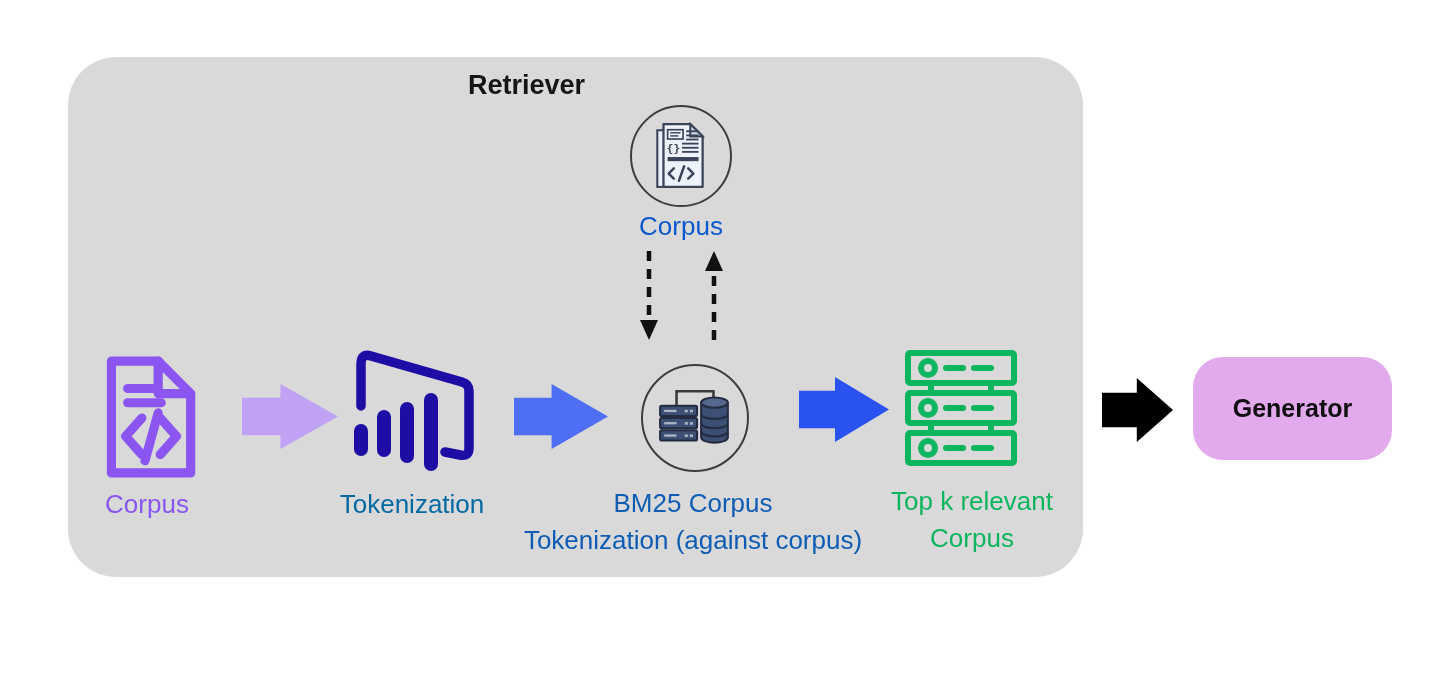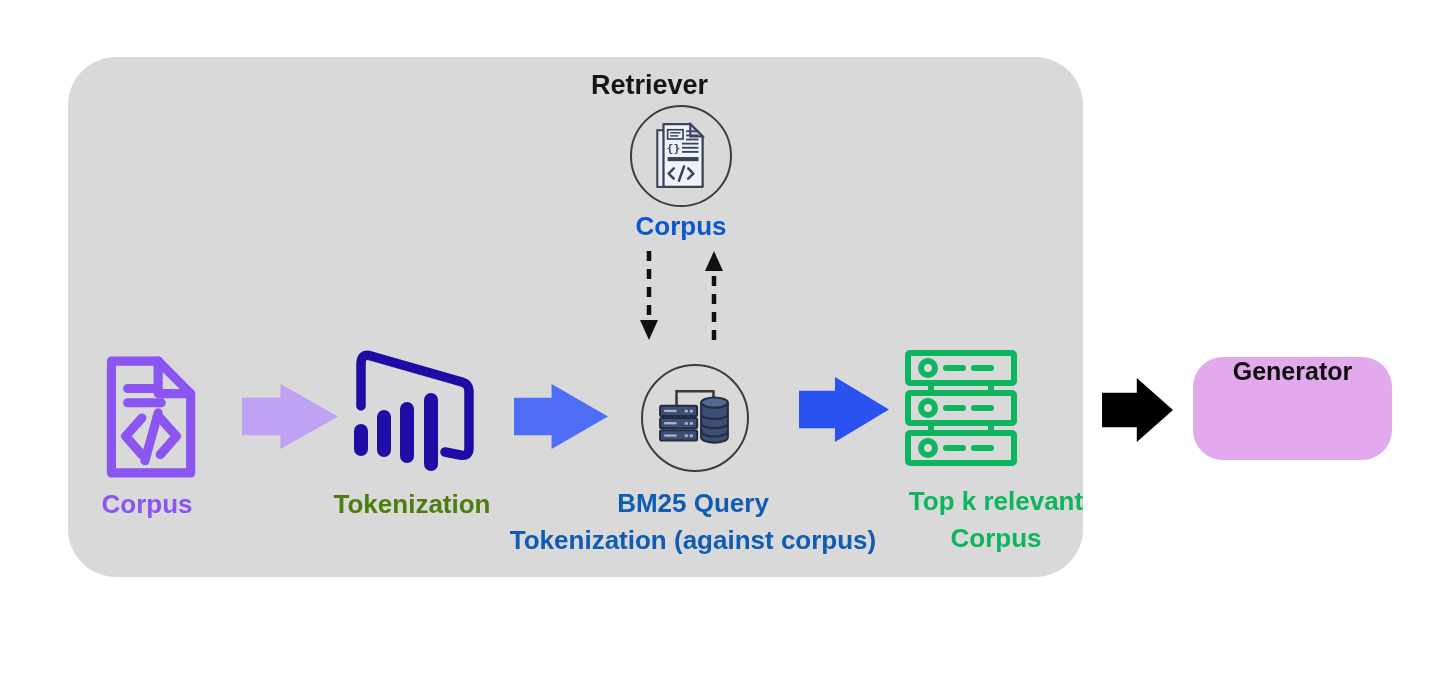--- a/index.html
+++ b/index.html
@@ -14,63 +14,63 @@
   .abs { position: absolute; }
 
   .retriever-box {
     left: 68px; top: 57px;
     width: 1015px; height: 520px;
     background: #d9d9d9;
     border-radius: 48px;
   }
   .retriever-title {
     left: 468px; top: 70px; width: 240px;
-    text-align: right;
+    text-align: left;
     font-size: 27px; font-weight: 700; color: #151515;
   }
 
   .circle-badge {
     border: 2px solid #3d3d3d;
     border-radius: 50%;
     background: transparent;
     display: flex; align-items: center; justify-content: center;
     box-sizing: border-box;
   }
   .corpus-circle { left: 630px; top: 105px; width: 102px; height: 102px; }
   .bm25-circle   { left: 641px; top: 364px; width: 108px; height: 108px; }
 
   .node-label {
     text-align: center;
-    font-weight: 700;
+    font-weight: 400;
     font-size: 26px;
     line-height: 37px;
   }
   .corpus-label  { left: 601px; top: 208px; width: 160px; color: #0b57cf; }
   .query-label   { left:  77px; top: 486px; width: 140px; color: #8a55f0; }
-  .token-label   { left: 322px; top: 486px; width: 180px; color: #4d7c0f; text-align: center; }
+  .token-label   { left: 322px; top: 486px; width: 180px; color: #0369a1; text-align: center; }
   .bm25-label    { left: 498px; top: 485px; width: 390px; color: #0f5cb5; }
-  .chunks-label  { left: 896px; top: 483px; width: 200px; color: #0db55e; }
+  .chunks-label  { left: 872px; top: 483px; width: 200px; color: #0db55e; }
 
   .block-arrow {
     clip-path: polygon(0 21%, 40% 21%, 40% 0%, 100% 50%, 40% 100%, 40% 79%, 0 79%);
   }
   .arrow-1 { left: 242px;  top: 384px; width: 96px; height: 65px; background: #bfa2f3; }
   .arrow-2 { left: 514px;  top: 384px; width: 94px; height: 65px; background: #4e6ef5; }
   .arrow-3 { left: 799px;  top: 377px; width: 90px; height: 65px; background: #2a52f0; }
   .arrow-4 {
     left: 1102px; top: 378px; width: 71px; height: 64px; background: #000000;
     clip-path: polygon(0 23%, 49% 23%, 49% 0%, 100% 50%, 49% 100%, 49% 77%, 0 77%);
   }
 
   .generator-box {
     left: 1193px; top: 357px;
     width: 199px; height: 103px;
     background: #e2a9ec;
     border-radius: 30px;
-    display: flex; justify-content: center;
+    display: flex; align-items: center; justify-content: center;
   }
   .generator-label {
     font-size: 25px; font-weight: 700; color: #0f0f0f;
   }
 </style>
 </head>
 <body>
 
 <div class="canvas">
 
@@ -155,21 +155,21 @@
       <g>
         <path d="M44,18 V52 A13,5 0 0 0 70,52 V18" fill="#3d4f74" stroke="#232c41" stroke-width="2"></path>
         <ellipse cx="57" cy="18" rx="13" ry="5" fill="#55678e" stroke="#232c41" stroke-width="2"></ellipse>
         <path d="M44,29 A13,5 0 0 0 70,29" fill="none" stroke="#232c41" stroke-width="2"></path>
         <path d="M44,38 A13,5 0 0 0 70,38" fill="none" stroke="#232c41" stroke-width="2"></path>
         <path d="M44,46 A13,5 0 0 0 70,46" fill="none" stroke="#232c41" stroke-width="2"></path>
       </g>
     </svg>
   </div>
   <div class="abs node-label bm25-label">
-    <div>BM25 Query</div>
+    <div>BM25 Corpus</div>
     <div>Tokenization (against corpus)</div>
   </div>
 
   <div class="abs block-arrow arrow-3"></div>
 
   <svg class="abs" style="left:905px; top:350px;" width="112" height="118" viewBox="0 0 112 118">
     <g fill="none" stroke="#0db55e" stroke-width="6">
       <line x1="26" y1="33" x2="26" y2="45"></line>
       <line x1="86" y1="33" x2="86" y2="45"></line>
       <line x1="26" y1="73" x2="26" y2="85"></line>

